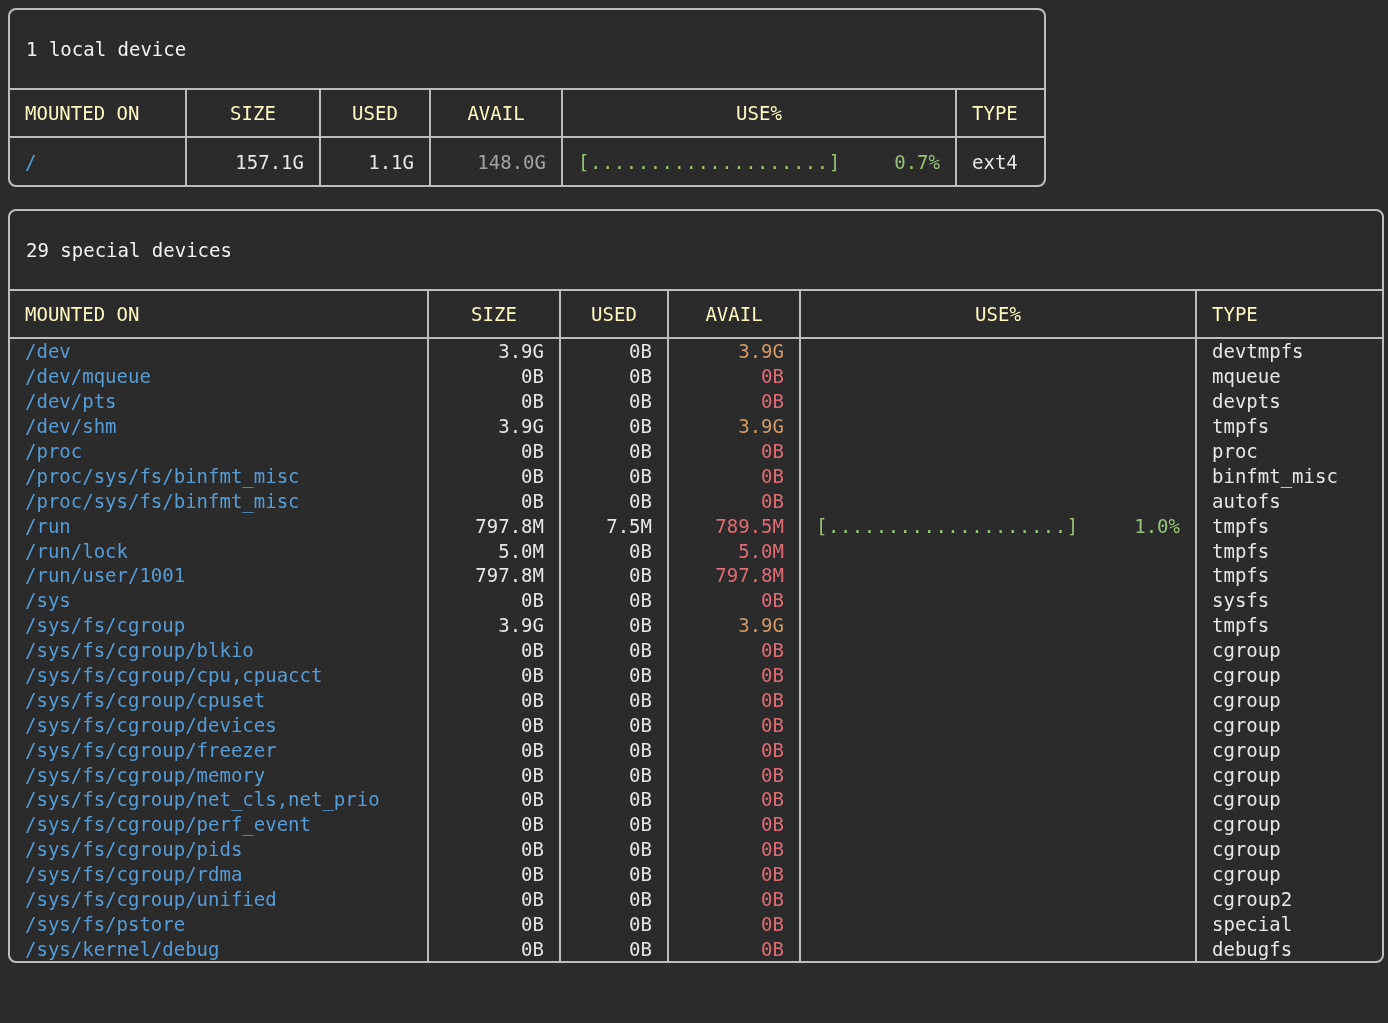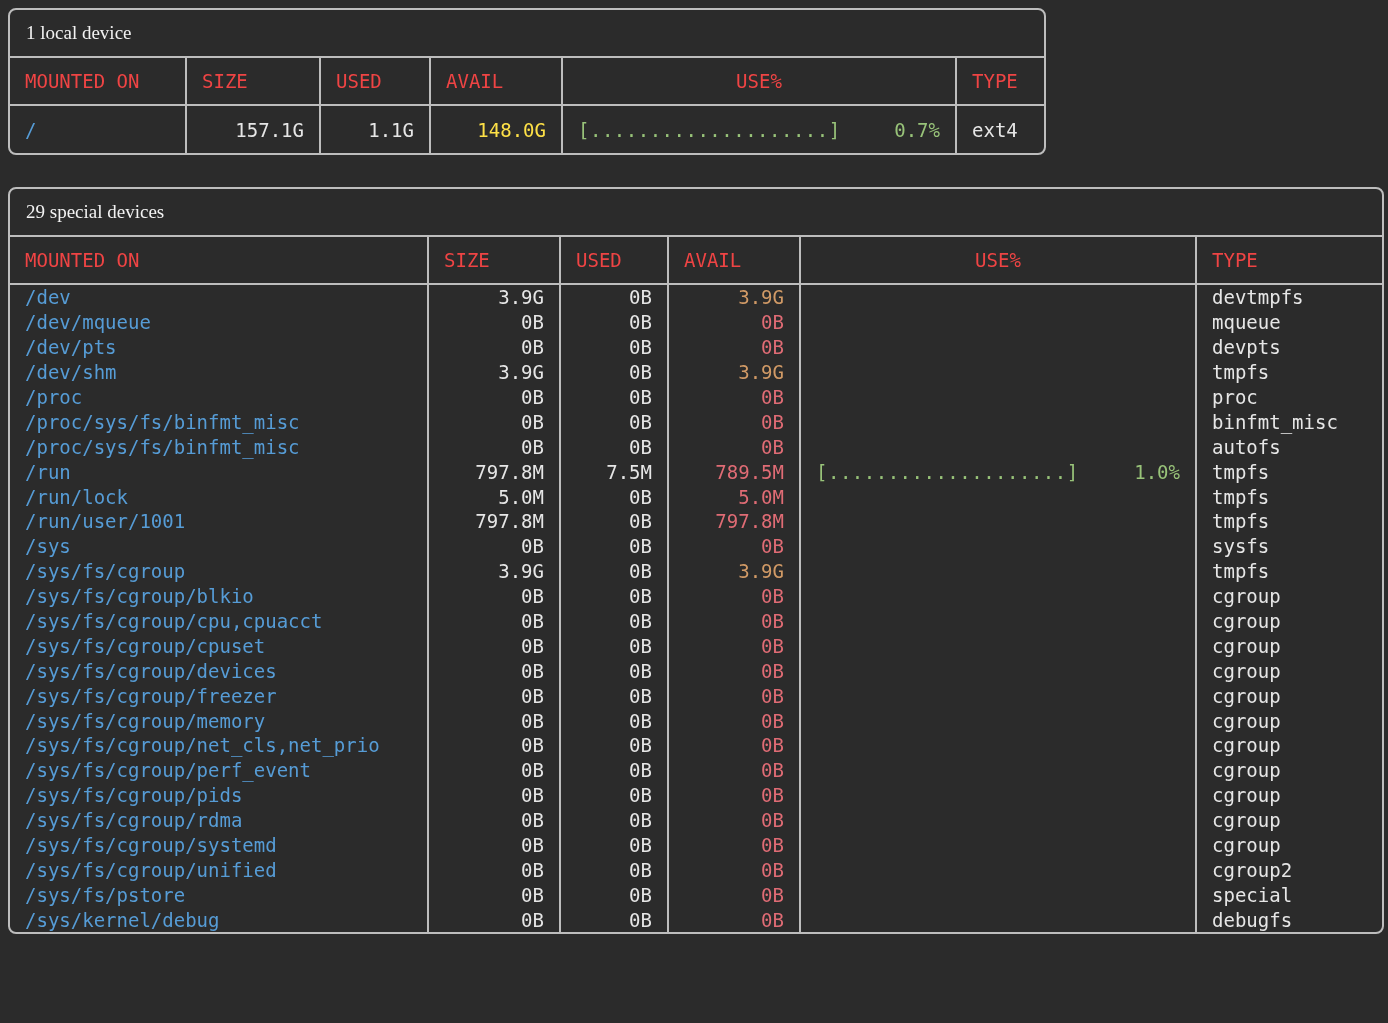--- a/index.html
+++ b/index.html
@@ -12,44 +12,43 @@
   }
   body { padding: 8px; width: 1372px; }
 
   .panel {
     border: 2px solid #bdbdbd;
     border-radius: 8px;
     overflow: hidden;
     background: #2b2b2b;
   }
   .panel-local { width: 1034px; }
-  .panel-special { width: 100%; margin-top: 32px; }
+  .panel-special { width: 100%; margin-top: 22px; }
 
   .title {
     height: 46px;
     line-height: 46px;
-    padding: 0 16px;
+    padding: 16px 16px;
     color: #f2f2f2;
     border-bottom: 2px solid #bdbdbd;
     white-space: nowrap;
-    font-family: Liberation Serif, serif;
   }
 
   table {
     border-collapse: collapse;
     table-layout: fixed;
     width: 100%;
   }
   th, td {
     padding: 0 15px;
     white-space: nowrap;
     overflow: hidden;
     font-weight: normal;
   }
-  th { height: 46px; color: #ef4444; text-align: left; }
+  th { height: 46px; color: #fef9c3; text-align: left; }
   th + th, td + td { border-left: 2px solid #bdbdbd; }
   thead th { border-bottom: 2px solid #bdbdbd; }
 
   
   .t1 th.c0 { width: 145px; }
   .t1 th.c1 { width: 102px; }
   .t1 th.c2 { width: 78px;  }
   .t1 th.c3 { width: 100px; }
   .t1 th.c4 { width: 362px; }
   .t1 th.c5 { width: 74px;  }
@@ -57,27 +56,27 @@
 
   
   .t2 th.c0 { width: 387px; }
   .t2 th.c1 { width: 100px; }
   .t2 th.c2 { width: 76px;  }
   .t2 th.c3 { width: 100px; }
   .t2 th.c4 { width: 364px; }
   .t2 th.c5 { width: 156px; }
   .t2 tbody td { height: 24.9px; }
 
-  th.c1, th.c2, th.c3 { text-align: left; }
+  th.c1, th.c2, th.c3 { text-align: center; }
   th.c4 { text-align: center; border-radius: 18px; }
 
   td.num { text-align: right; }
   td.mount { color: #569cd6; }
   td.plain { color: #e6e6e6; }
-  td.av-green  { color: #fde047; }
+  td.av-green  { color: #a3a3a3; }
   td.av-yellow { color: #d19a66; }
   td.av-red    { color: #e06c75; }
 
   td.use { color: #98c379; }
   td.use .pct { float: right; }
   td.use .bar { float: left; letter-spacing: 0.5px; }
 </style>
 </head>
 <body>
 
@@ -322,29 +321,20 @@
         <tr>
           <td class="c0 mount">/sys/fs/cgroup/rdma</td>
           <td class="c1 num plain">0B</td>
           <td class="c2 num plain">0B</td>
           <td class="c3 num av-red">0B</td>
           <td class="c4 use"></td>
           <td class="c5 plain">cgroup</td>
           <td class="c6 plain">cgroup</td>
         </tr>
         <tr>
-          <td class="c0 mount">/sys/fs/cgroup/systemd</td>
-          <td class="c1 num plain">0B</td>
-          <td class="c2 num plain">0B</td>
-          <td class="c3 num av-red">0B</td>
-          <td class="c4 use"></td>
-          <td class="c5 plain">cgroup</td>
-          <td class="c6 plain">cgroup</td>
-        </tr>
-        <tr>
           <td class="c0 mount">/sys/fs/cgroup/unified</td>
           <td class="c1 num plain">0B</td>
           <td class="c2 num plain">0B</td>
           <td class="c3 num av-red">0B</td>
           <td class="c4 use"></td>
           <td class="c5 plain">cgroup2</td>
           <td class="c6 plain">cgroup2</td>
         </tr>
         <tr>
           <td class="c0 mount">/sys/fs/pstore</td>

